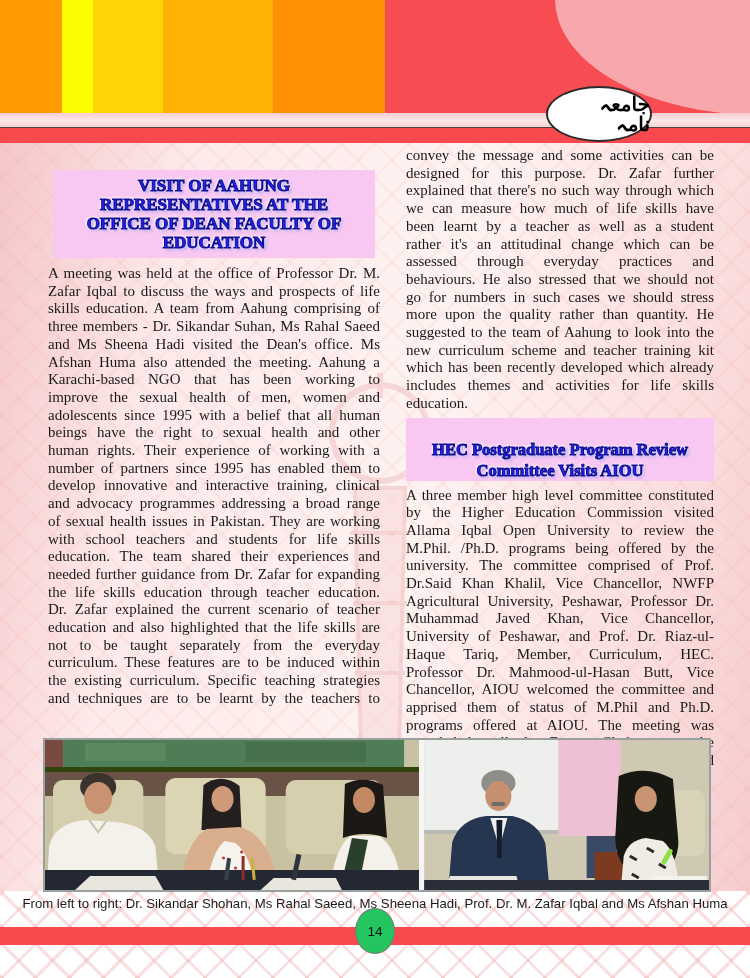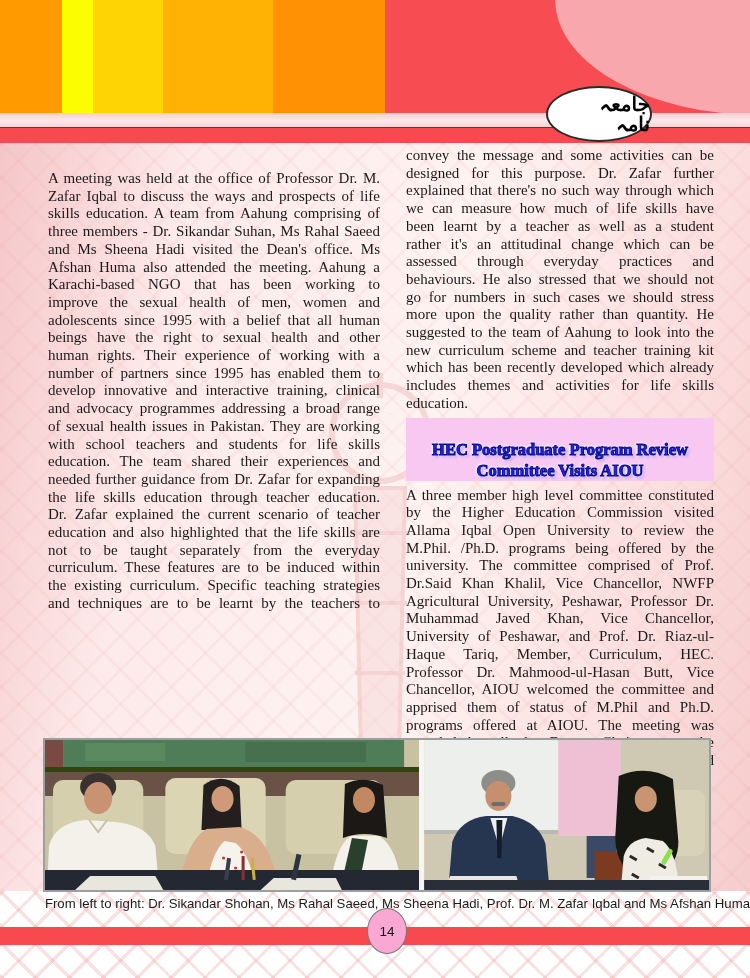--- a/index.html
+++ b/index.html
@@ -77,37 +77,37 @@
     border:2px solid #9aa0a0;background:#fff;z-index:2;
   }
   .photo-frame svg{display:block;width:100%;height:100%;}
   
   .caption-strip{
     position:absolute;left:0;top:891px;width:750px;height:36px;
     background-color:#ffffff;
     background-image:
       repeating-linear-gradient(45deg, rgba(238,158,158,.30) 0 3px, rgba(255,255,255,0) 3px 24px),
       repeating-linear-gradient(-45deg, rgba(238,158,158,.30) 0 3px, rgba(255,255,255,0) 3px 24px);
-    text-align:right;
+    text-align:center;
   }
   .caption-strip span{
     display:inline-block;margin-top:5px;
     font-family:"Liberation Sans",sans-serif;font-size:13.2px;color:#1c1c1c;
   }
   .footer-red{position:absolute;left:0;top:927px;width:750px;height:18px;background:#f8494e;}
   .footer-pattern{
     position:absolute;left:0;top:945px;width:750px;height:33px;
     background-color:#ffffff;
     background-image:
       repeating-linear-gradient(45deg, rgba(238,158,158,.30) 0 3px, rgba(255,255,255,0) 3px 24px),
       repeating-linear-gradient(-45deg, rgba(238,158,158,.30) 0 3px, rgba(255,255,255,0) 3px 24px);
   }
   .page-number-ellipse{
-    position:absolute;left:367px;top:908px;width:40px;height:46px;
-    background:#f9a8d4;border:1.5px solid #777;border-radius:50%;
+    position:absolute;left:355px;top:908px;width:40px;height:46px;
+    background:#22c55e;border:1.5px solid #777;border-radius:50%;
     display:flex;align-items:center;justify-content:center;z-index:7;box-sizing:border-box;
   }
   .page-number-ellipse span{font-family:"Liberation Sans",sans-serif;font-size:13.5px;color:#111;}
 </style>
 </head>
 <body>
 
 <div class="page">
 
   <div class="header">
@@ -132,20 +132,24 @@
         <circle cx="85" cy="70" r="48"></circle>
         <path d="M85 10 L85 35"></path>
         <path d="M60 125 L68 480 L102 480 L110 125 Z" fill="#f7d8d8" stroke="#eebcbc" stroke-width="4"></path>
         <path d="M55 170 L115 170 M58 240 L112 240 M60 310 L110 310 M63 385 L107 385" stroke="#eebcbc" stroke-width="4"></path>
         <path d="M40 500 Q85 520 130 500" stroke="#eebcbc" stroke-width="5"></path>
       </g>
       <path d="M70 55 Q85 40 100 55 Q95 48 85 48 Q75 48 70 55 Z" fill="#eebcbc"></path>
     </svg>
 
     <div class="col col-left">
+      <div class="headline headline-1">VISIT OF AAHUNG
+REPRESENTATIVES AT THE
+OFFICE OF DEAN FACULTY OF
+EDUCATION</div>
       <p class="body-text cont">A meeting was held at the office of Professor Dr. M. Zafar Iqbal to discuss the ways and prospects of life skills education. A team from Aahung comprising of three members - Dr. Sikandar Suhan, Ms Rahal Saeed and Ms Sheena Hadi visited the Dean's office. Ms Afshan Huma also attended the meeting. Aahung a Karachi-based NGO that has been working to improve the sexual health of men, women and adolescents since 1995 with a belief that all human beings have the right to sexual health and other human rights. Their experience of working with a number of partners since 1995 has enabled them to develop innovative and interactive training, clinical and advocacy programmes addressing a broad range of sexual health issues in Pakistan. They are working with school teachers and students for life skills education. The team shared their experiences and needed further guidance from Dr. Zafar for expanding the life skills education through teacher education. Dr. Zafar explained the current scenario of teacher education and also highlighted that the life skills are not to be taught separately from the everyday curriculum. These features are to be induced within the existing curriculum. Specific teaching strategies and techniques are to be learnt by the teachers to</p>
     </div>
 
     <div class="col col-right">
       <p class="body-text">convey the message and some activities can be designed for this purpose. Dr. Zafar further explained that there's no such way through which we can measure how much of life skills have been learnt by a teacher as well as a student rather it's an attitudinal change which can be assessed through everyday practices and behaviours. He also stressed that we should not go for numbers in such cases we should stress more upon the quality rather than quantity. He suggested to the team of Aahung to look into the new curriculum scheme and teacher training kit which has been recently developed which already includes themes and activities for life skills education.</p>
       <div class="headline headline-2">HEC Postgraduate Program Review
 Committee Visits AIOU</div>
       <p class="body-text cont">A three member high level committee constituted by the Higher Education Commission visited Allama Iqbal Open University to review the M.Phil. /Ph.D. programs being offered by the university. The committee comprised of Prof. Dr.Said Khan Khalil, Vice Chancellor, NWFP Agricultural University, Peshawar, Professor Dr. Muhammad Javed Khan, Vice Chancellor, University of Peshawar, and Prof.  Dr. Riaz-ul-Haque Tariq, Member, Curriculum, HEC. Professor Dr. Mahmood-ul-Hasan Butt, Vice Chancellor, AIOU welcomed the committee and apprised them of status of M.Phil and Ph.D. programs offered at AIOU. The meeting was attended by all the Deans, Chairpersons, the Heads of different administrative departments and</p>
     </div>
 

